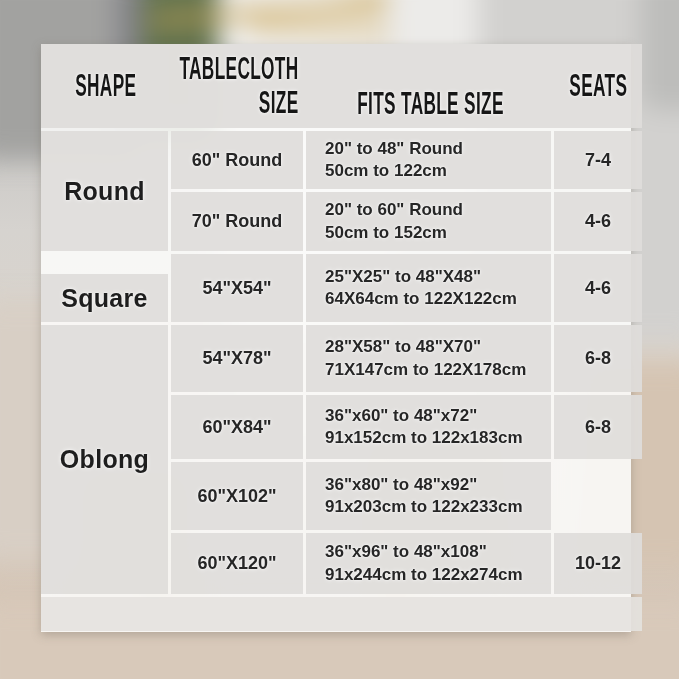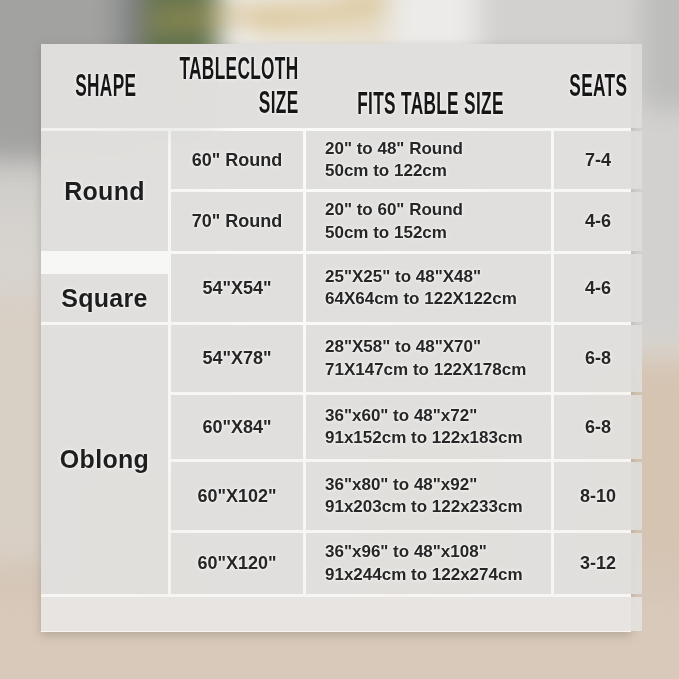--- a/index.html
+++ b/index.html
@@ -165,30 +165,27 @@
         <span>6-8</span>
       </div>
 
     <div class="cell size-cell" style="grid-area:7/2;">
         <span>60"X102"</span>
       </div>
     <div class="cell fits-cell" style="grid-area:7/3;">
         <span>36"x80" to 48"x92"
 91x203cm to 122x233cm</span>
       </div>
-    <div class="cell seats-cell" style="grid-area:7/4;">
-        <span>8-10</span>
-      </div>
 
     <div class="cell size-cell" style="grid-area:8/2;">
         <span>60"X120"</span>
       </div>
     <div class="cell fits-cell" style="grid-area:8/3;">
         <span>36"x96" to 48"x108"
 91x244cm to 122x274cm</span>
       </div>
     <div class="cell seats-cell" style="grid-area:8/4;">
-        <span>3-12</span>
+        <span>10-12</span>
       </div>
 
     <div class="cell footer-cell" style="grid-area:9/1/10/5;"></div>
   </div>
 </div>
 
 </body></html>

